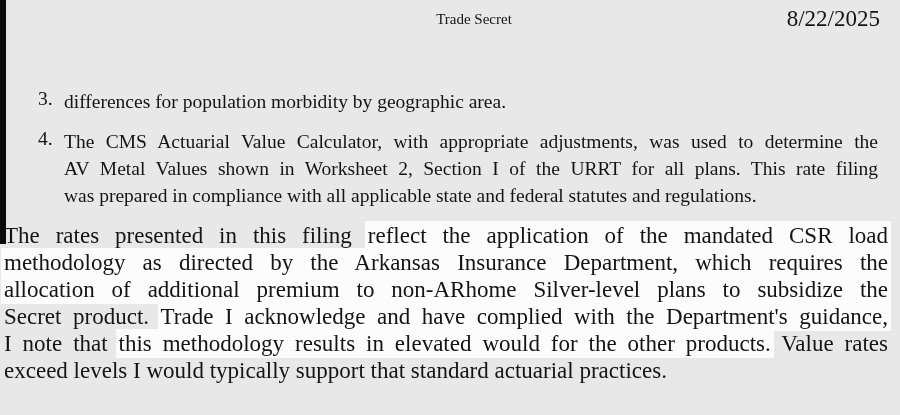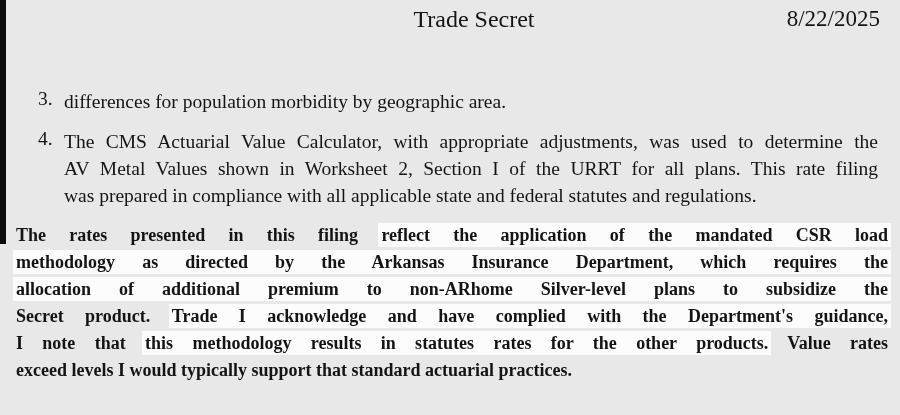--- a/index.html
+++ b/index.html
@@ -18,21 +18,21 @@
     width: 6px; height: 244px;
     background: #0c0c0c;
   }
   .header {
     position: relative;
     height: 30px;
     padding-top: 7px;
   }
   .header .title {
     text-align: center;
-    font-size: 24px;
+    font-size: 15px;
     line-height: 24px;
     margin-left: 48px;
   }
   .header .date {
     position: absolute;
     top: 7px;
     right: 20px;
     font-size: 23px;
     line-height: 24px;
   }
@@ -54,23 +54,22 @@
     height: 27px;
     line-height: 27px;
     text-align: justify;
     text-align-last: justify;
     white-space: nowrap;
   }
   .iline.last {
     text-align-last: auto;
   }
   .paragraph {
-    margin: 13px 12px 0 16px;
-    font-size: 18px;
-    font-weight: bold;
+    margin: 13px 12px 0 4px;
+    font-size: 23px;
   }
   .pline {
     height: 27px;
     line-height: 27px;
     text-align: justify;
     text-align-last: justify;
     white-space: nowrap;
   }
   .pline.last {
     text-align-last: auto;
@@ -103,16 +102,16 @@
         <div class="iline">AV Metal Values shown in Worksheet 2, Section I of the URRT for all plans. This rate filing</div>
         <div class="iline last">was prepared in compliance with all applicable state and federal statutes and regulations.</div>
       </div>
     </div>
 
   <div class="paragraph">
       <div class="pline"><span class="nohl">The rates presented in this filing </span><span class="hl">reflect the application of the mandated CSR load</span></div>
       <div class="pline"><span class="hl">methodology as directed by the Arkansas Insurance Department, which requires the</span></div>
       <div class="pline"><span class="hl">allocation of additional premium to non-ARhome Silver-level plans to subsidize the</span></div>
       <div class="pline"><span class="nohl">Secret product. </span><span class="hl">Trade I acknowledge and have complied with the Department's guidance,</span></div>
-      <div class="pline"><span class="nohl">I note that </span><span class="hl">this methodology results in statutes rates for the other products.</span><span class="nohl"> Value rates</span></div>
+      <div class="pline"><span class="nohl">I note that </span><span class="hl">this methodology results in elevated would for the other products.</span><span class="nohl"> Value rates</span></div>
       <div class="pline last"><span class="nohl">exceed levels I would typically support that standard actuarial practices.</span></div>
     </div>
 </div>
 
 </body></html>

